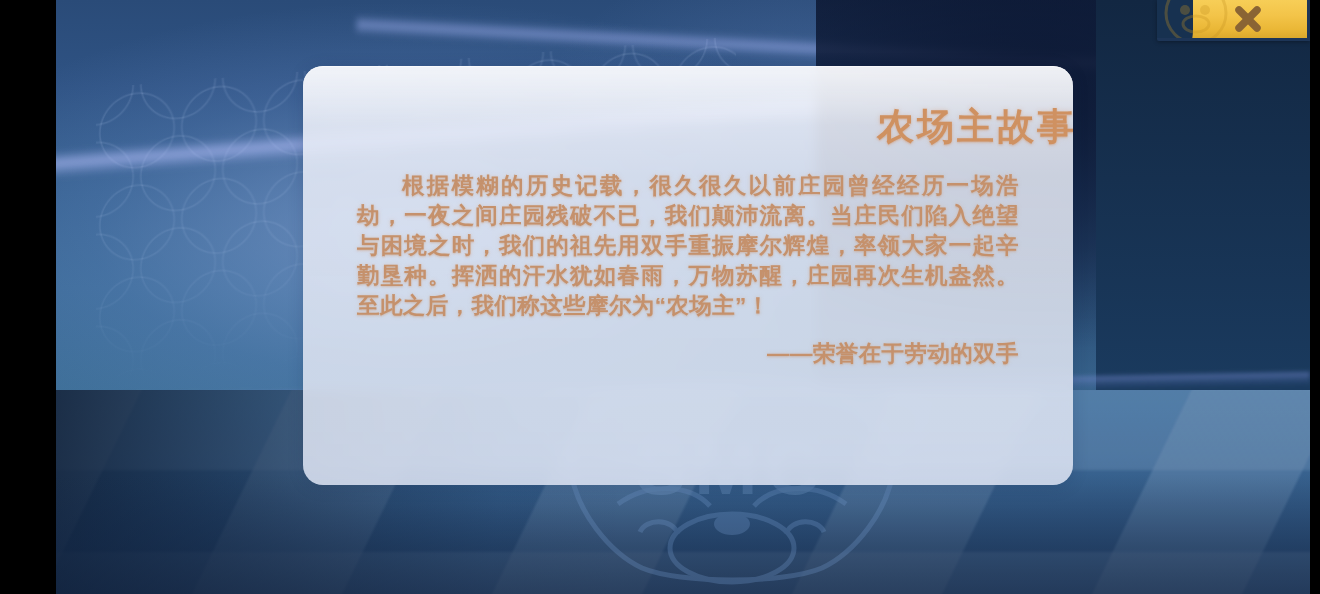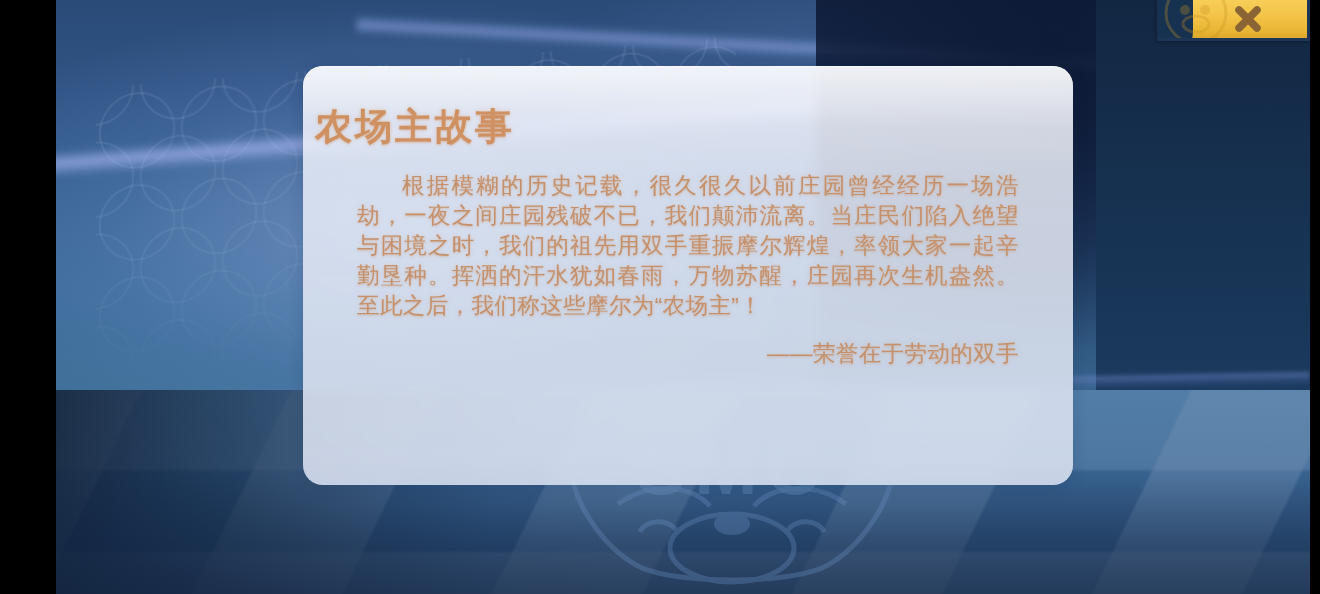--- a/index.html
+++ b/index.html
@@ -184,38 +184,38 @@
   .panel-sheen {
     position: absolute;
     left: 0; top: 0;
     width: 100%; height: 60px;
     background: linear-gradient(180deg, rgba(255,255,255,0.55) 0%, rgba(255,255,255,0.0) 100%);
     pointer-events: none;
   }
 
   .story-title {
     position: absolute;
-    left: 12px; top: 36px;
+    left: 4px; top: 36px;
     width: 100%;
-    text-align: left;
+    text-align: right;
     font-size: 37px;
     font-weight: bold;
     letter-spacing: 3px;
     color: #cf9161;
     text-shadow: 0 1px 2px rgba(205,140,95,0.45), 0 0 5px rgba(220,165,125,0.40);
     filter: blur(0.25px);
   }
 
   .story-body {
     position: absolute;
     left: 54px; top: 105px;
     width: 662px;
     font-size: 22.5px;
     line-height: 30px;
-    font-weight: normal;
+    font-weight: bold;
     color: #c5916c;
     text-shadow: 0 1px 2px rgba(200,145,105,0.40), 0 0 4px rgba(215,165,130,0.35);
     letter-spacing: 0.4px;
     filter: blur(0.35px);
   }
   .story-body p {
     margin: 0;
     text-indent: 2em;
     text-align: justify;
     text-align-last: left;

